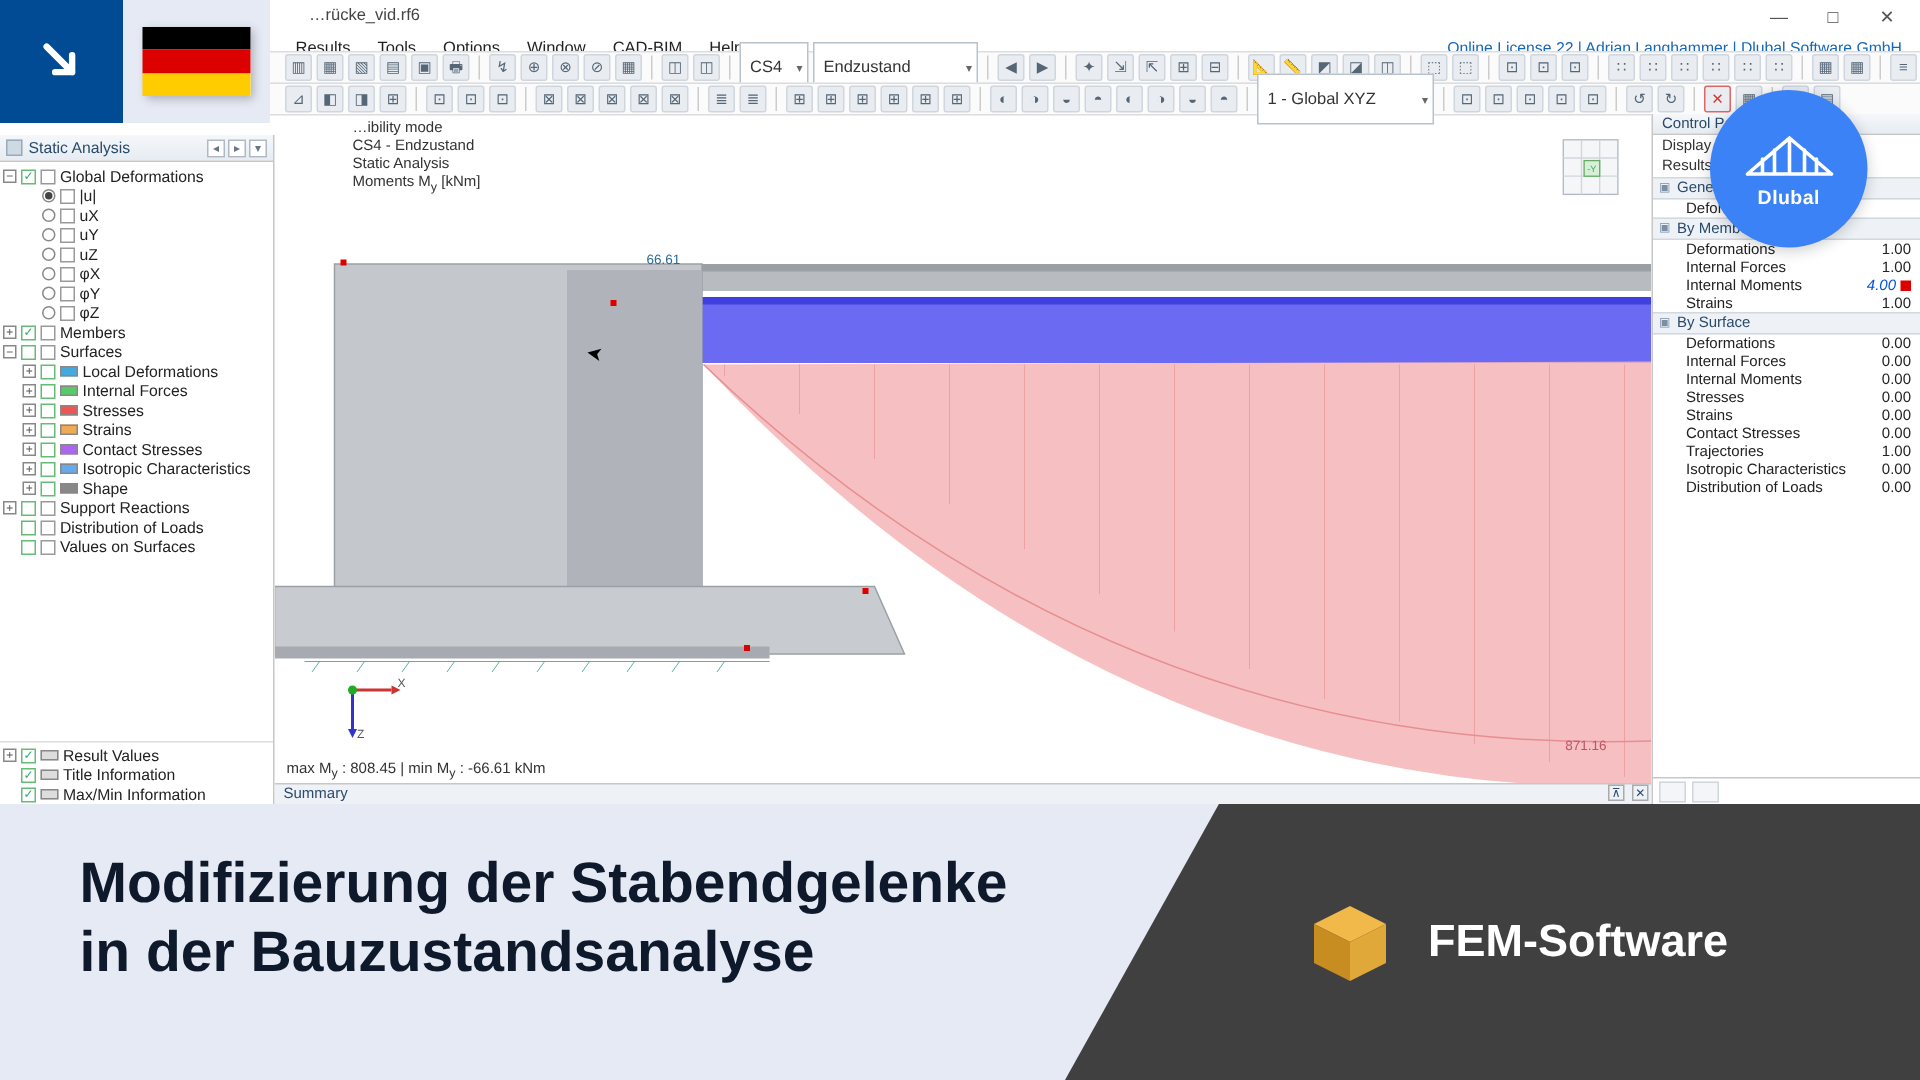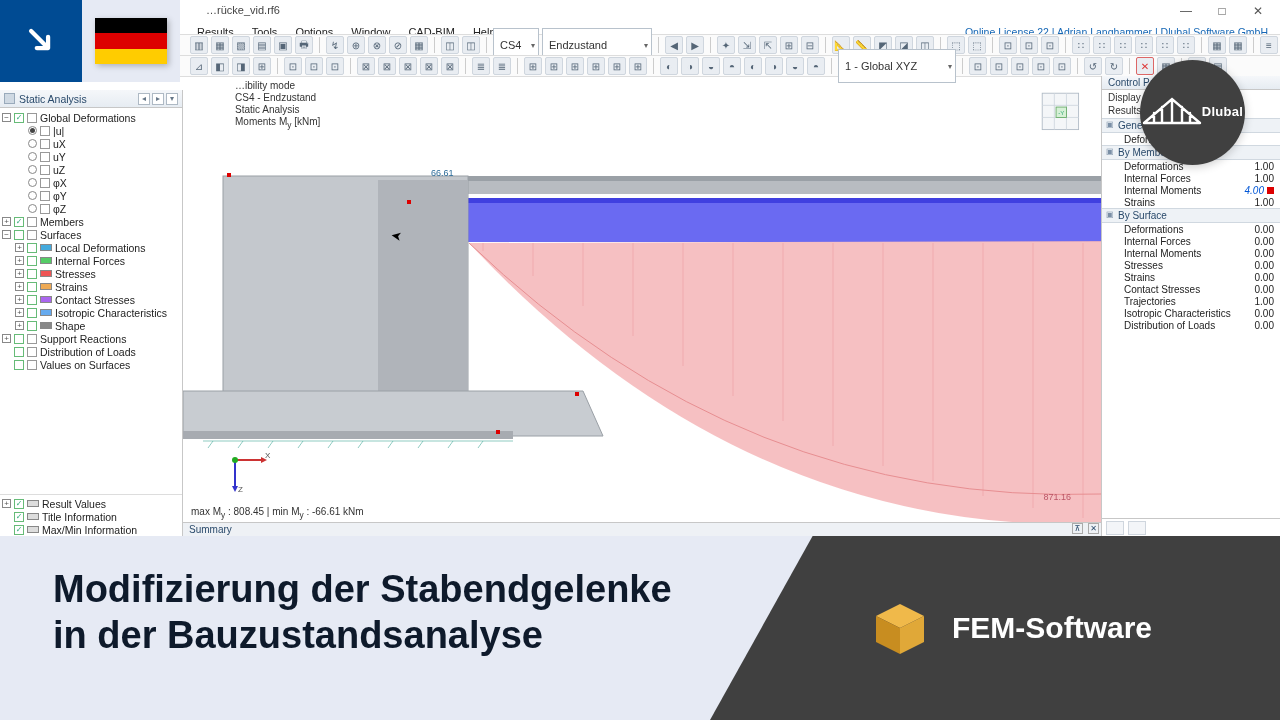--- a/index.html
+++ b/index.html
@@ -4,21 +4,21 @@
 <style>
   * { box-sizing: border-box; margin: 0; padding: 0; }
   html, body { width: 1280px; height: 720px; font-family: "Segoe UI", Tahoma, sans-serif; font-size: 11px; overflow: hidden; background:#fff; }
   
   .flag-container { position: absolute; top: 0; left: 0; z-index: 50; display:flex; }
   .arrow-box { width: 82px; height: 82px; background:#004b93; display:flex; align-items:center; justify-content:center; }
   .arrow-box svg { width:34px; height:34px; }
   .flag-box { width: 98px; height: 82px; background:#e6eaf4; display:flex; align-items:center; justify-content:center; }
   .flag { width:72px; height:46px; box-shadow: 2px 2px 6px rgba(0,0,0,.25); }
   .flag .stripe { height:15.33px; }
-  .dlubal-badge { position:absolute; top:60px; right:35px; width:105px; height:105px; background:#404040; border-radius:50%; z-index:50; display:flex; flex-direction:row; align-items:center; justify-content:center; box-shadow: 0 2px 10px rgba(0,0,0,.2);}
+  .dlubal-badge { position:absolute; top:60px; right:35px; width:105px; height:105px; background:#3b82f6; border-radius:50%; z-index:50; display:flex; flex-direction:column; align-items:center; justify-content:center; box-shadow: 0 2px 10px rgba(0,0,0,.2);}
   .dlubal-badge svg { width:60px; height:40px; }
   .dlubal-badge span { color:#fff; font-size:13px; font-weight:600; margin-top:-2px; letter-spacing:.3px;}
   
   .titlebar { position:absolute; top:0; left:16px; right:0; height:22px; background:#fff; display:flex; align-items:center; justify-content:flex-end; padding:0 4px; font-size:11px; z-index:2; }
   .titlebar .fname { position:absolute; left:190px; top:4px; color:#444; }
   .win-btns { display:flex; gap:0; }
   .win-btn { width:36px; height:20px; display:flex; align-items:center; justify-content:center; color:#555; font-size:12px; }
   
   .menubar { position:absolute; top:22px; left:0; right:0; height:20px; display:flex; align-items:center; padding:0 6px 0 190px; font-size:11px; z-index:2; gap:4px;}
   .menubar .item { padding:2px 7px; color:#222; }

